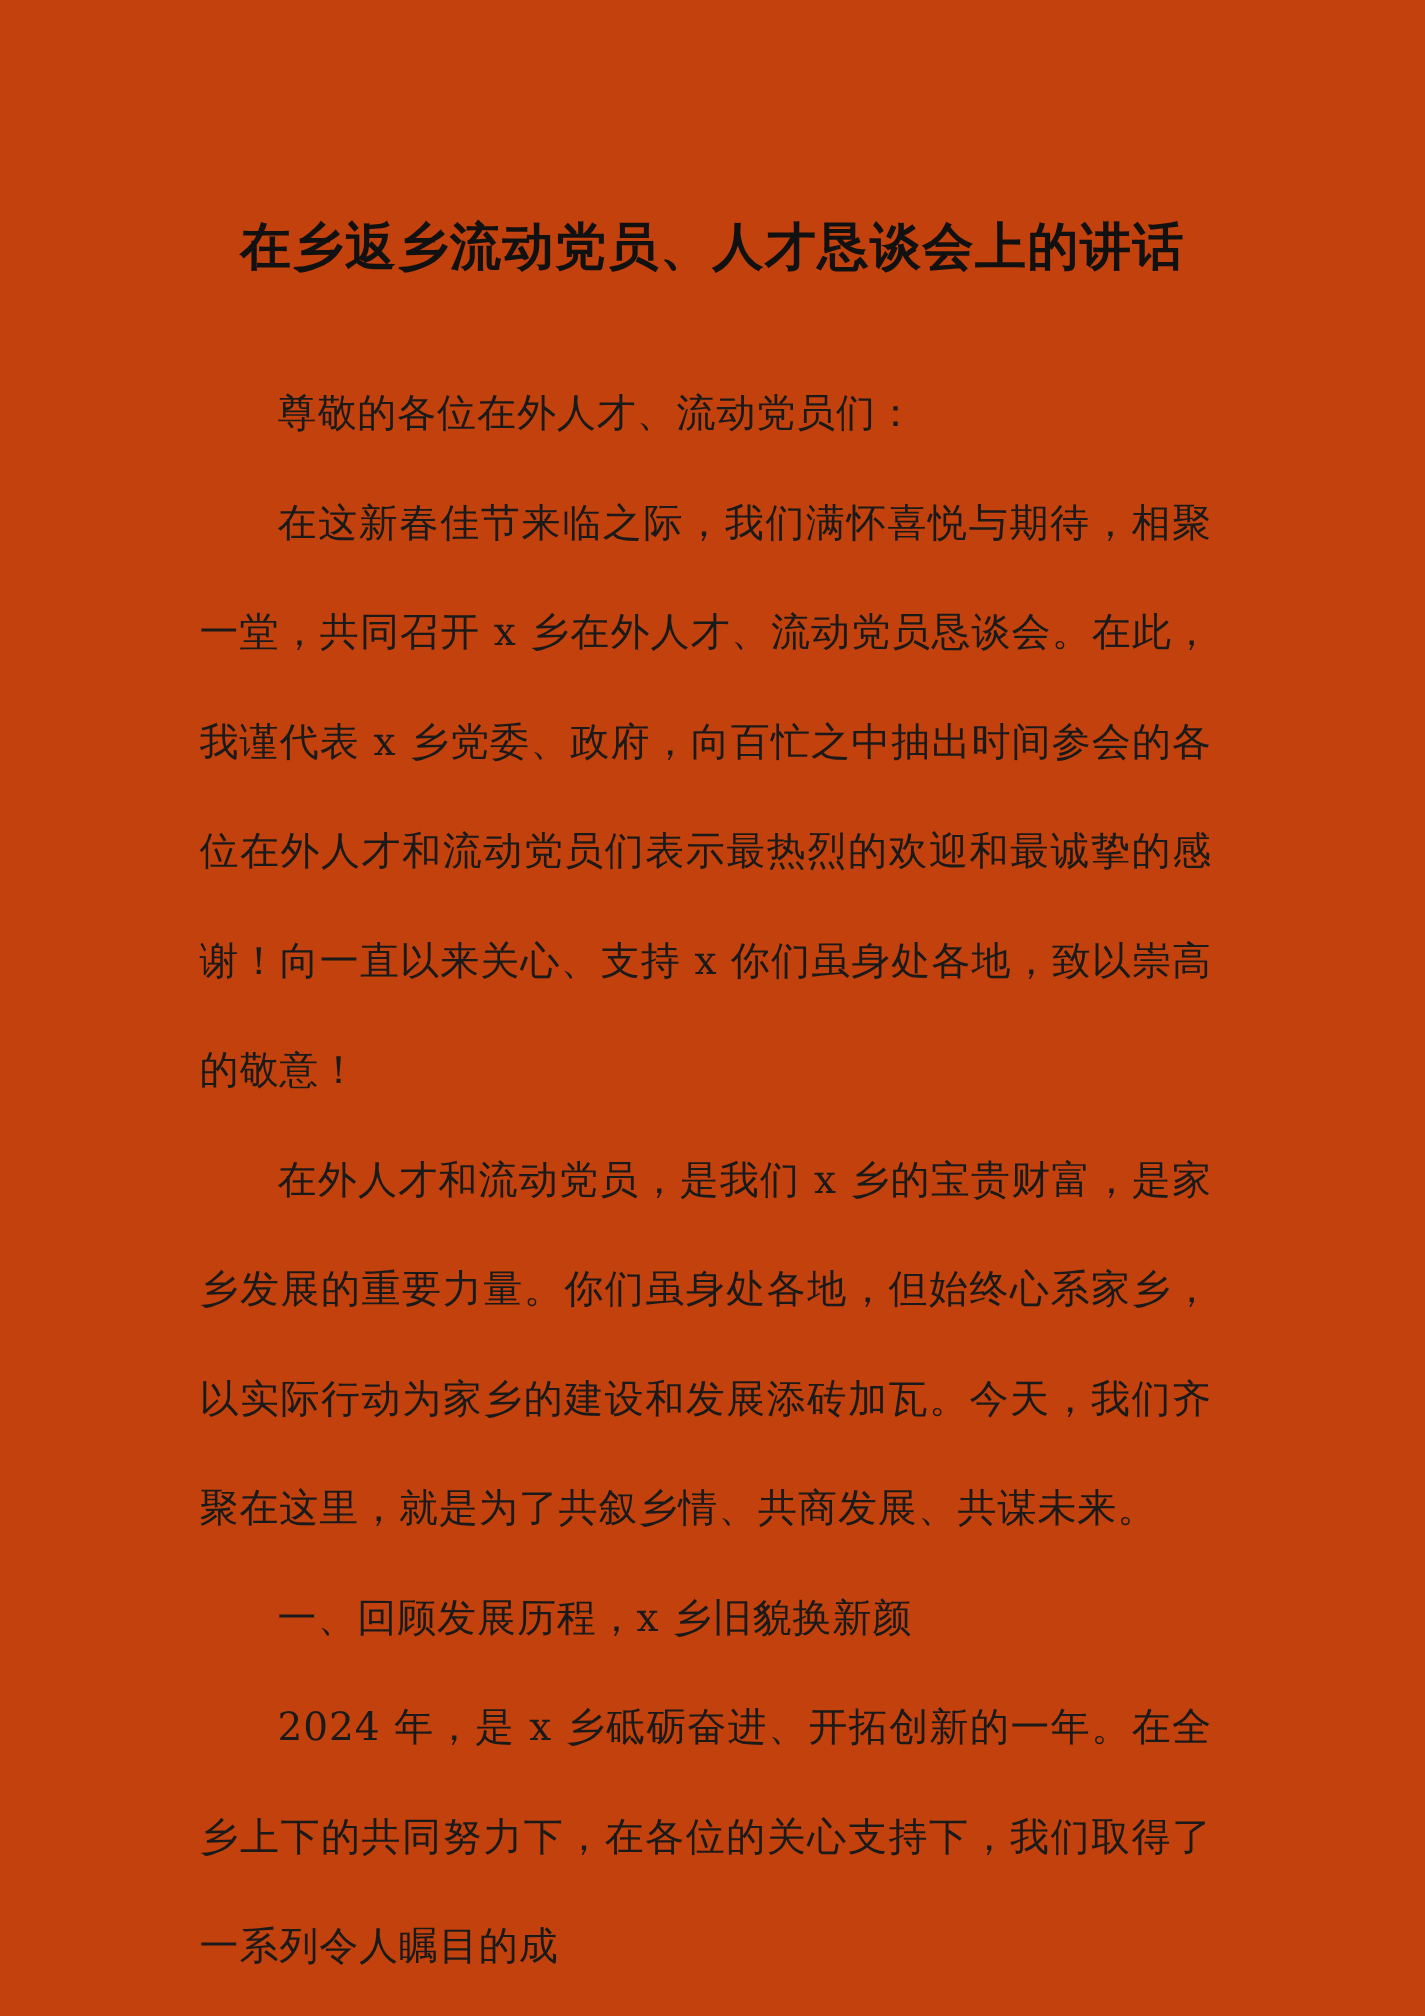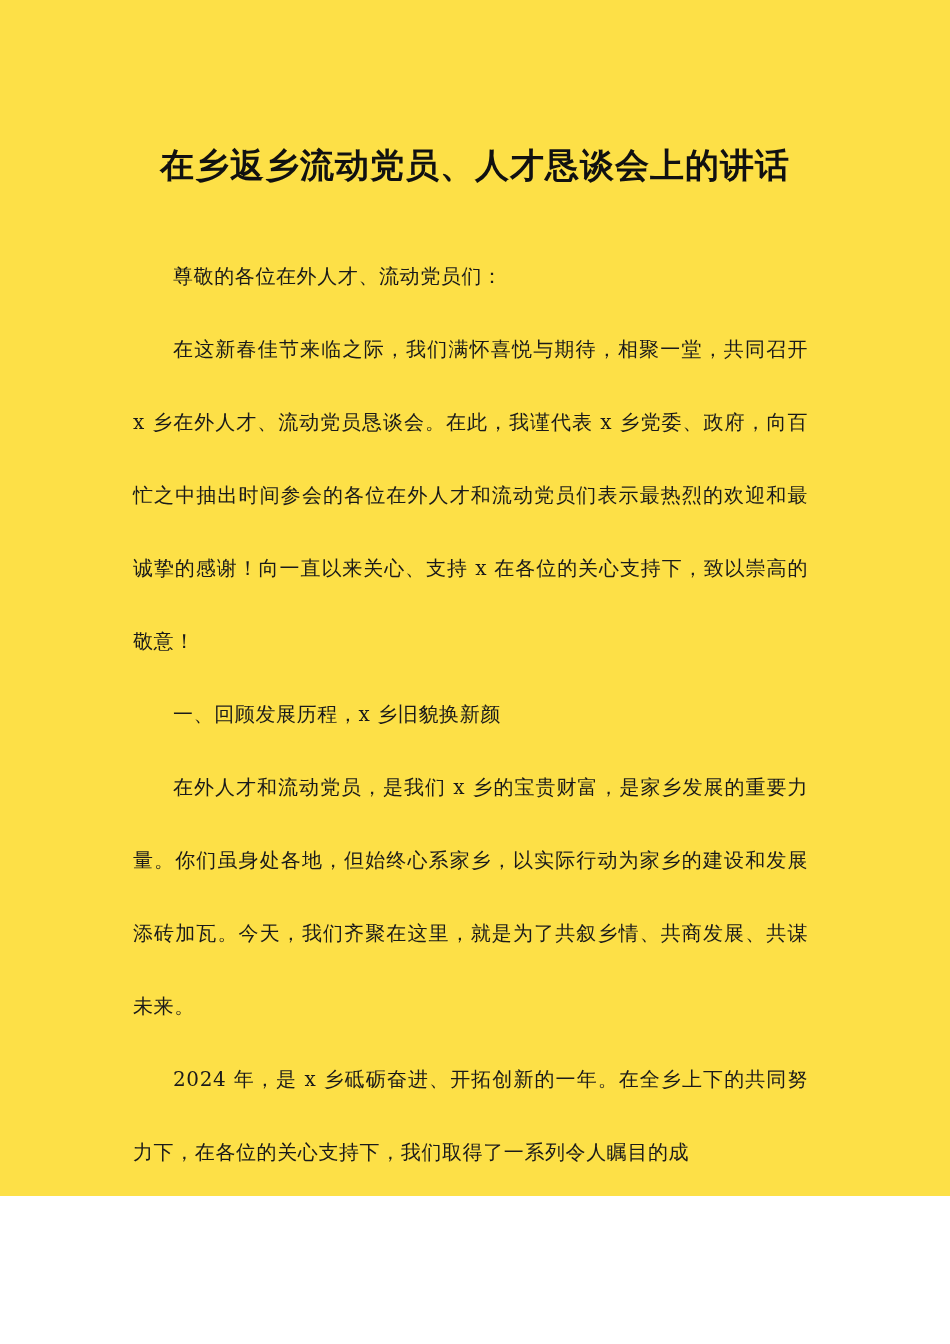--- a/index.html
+++ b/index.html
@@ -11,22 +11,22 @@
     width: 950px;
     height: 1344px;
     overflow: hidden;
     font-family: "DejaVu Serif", "Liberation Serif", serif;
     color: #000000;
     -webkit-font-smoothing: antialiased;
   }
   .page {
     position: relative;
     width: 950px;
-    height: 1196px;
-    background: #fde047;
+    height: 1344px;
+    background: #c2410c;
     box-sizing: border-box;
   }
   .doc-title {
     position: absolute;
     left: 0;
     top: 118px;
     width: 950px;
     text-align: center;
     font-size: 34px;
     font-weight: 700;
@@ -35,21 +35,21 @@
     color: #111111;
     font-family: "DejaVu Serif", "Liberation Serif", serif;
   }
   .body-block {
     position: absolute;
     left: 133px;
     top: 240px;
     width: 675px;
   }
   .para {
-    font-size: 20px;
+    font-size: 26px;
     line-height: 73px;
     letter-spacing: 0.6px;
     text-align: justify;
     text-justify: inter-ideograph;
     margin: 0;
     color: #1a1a1a;
     font-family: "DejaVu Serif", "Liberation Serif", serif;
     word-break: break-all;
   }
   .para.indent {
@@ -67,23 +67,23 @@
 
 <div class="page">
 
   <h1 class="doc-title">在乡返乡流动党员、人才恳谈会上的讲话</h1>
 
   <div class="body-block">
 
     <p class="para indent">尊敬的各位在外人才、流动党员们：</p>
 
 
-    <p class="para indent">在这新春佳节来临之际，我们满怀喜悦与期待，相聚一堂，共同召开 x 乡在外人才、流动党员恳谈会。在此，我谨代表 x 乡党委、政府，向百忙之中抽出时间参会的各位在外人才和流动党员们表示最热烈的欢迎和最诚挚的感谢！向一直以来关心、支持 x 在各位的关心支持下，致以崇高的敬意！</p>
+    <p class="para indent">在这新春佳节来临之际，我们满怀喜悦与期待，相聚一堂，共同召开 x 乡在外人才、流动党员恳谈会。在此，我谨代表 x 乡党委、政府，向百忙之中抽出时间参会的各位在外人才和流动党员们表示最热烈的欢迎和最诚挚的感谢！向一直以来关心、支持 x 你们虽身处各地，致以崇高的敬意！</p>
+
+    <p class="para indent">在外人才和流动党员，是我们 x 乡的宝贵财富，是家乡发展的重要力量。你们虽身处各地，但始终心系家乡，以实际行动为家乡的建设和发展添砖加瓦。今天，我们齐聚在这里，就是为了共叙乡情、共商发展、共谋未来。</p>
 
     <p class="para heading">一、回顾发展历程，x 乡旧貌换新颜</p>
-
-    <p class="para indent">在外人才和流动党员，是我们 x 乡的宝贵财富，是家乡发展的重要力量。你们虽身处各地，但始终心系家乡，以实际行动为家乡的建设和发展添砖加瓦。今天，我们齐聚在这里，就是为了共叙乡情、共商发展、共谋未来。</p>
 
     <p class="para indent truncated">2024 年，是 x 乡砥砺奋进、开拓创新的一年。在全乡上下的共同努力下，在各位的关心支持下，我们取得了一系列令人瞩目的成</p>
 
   </div>
 
 </div>
 
 </body></html>

